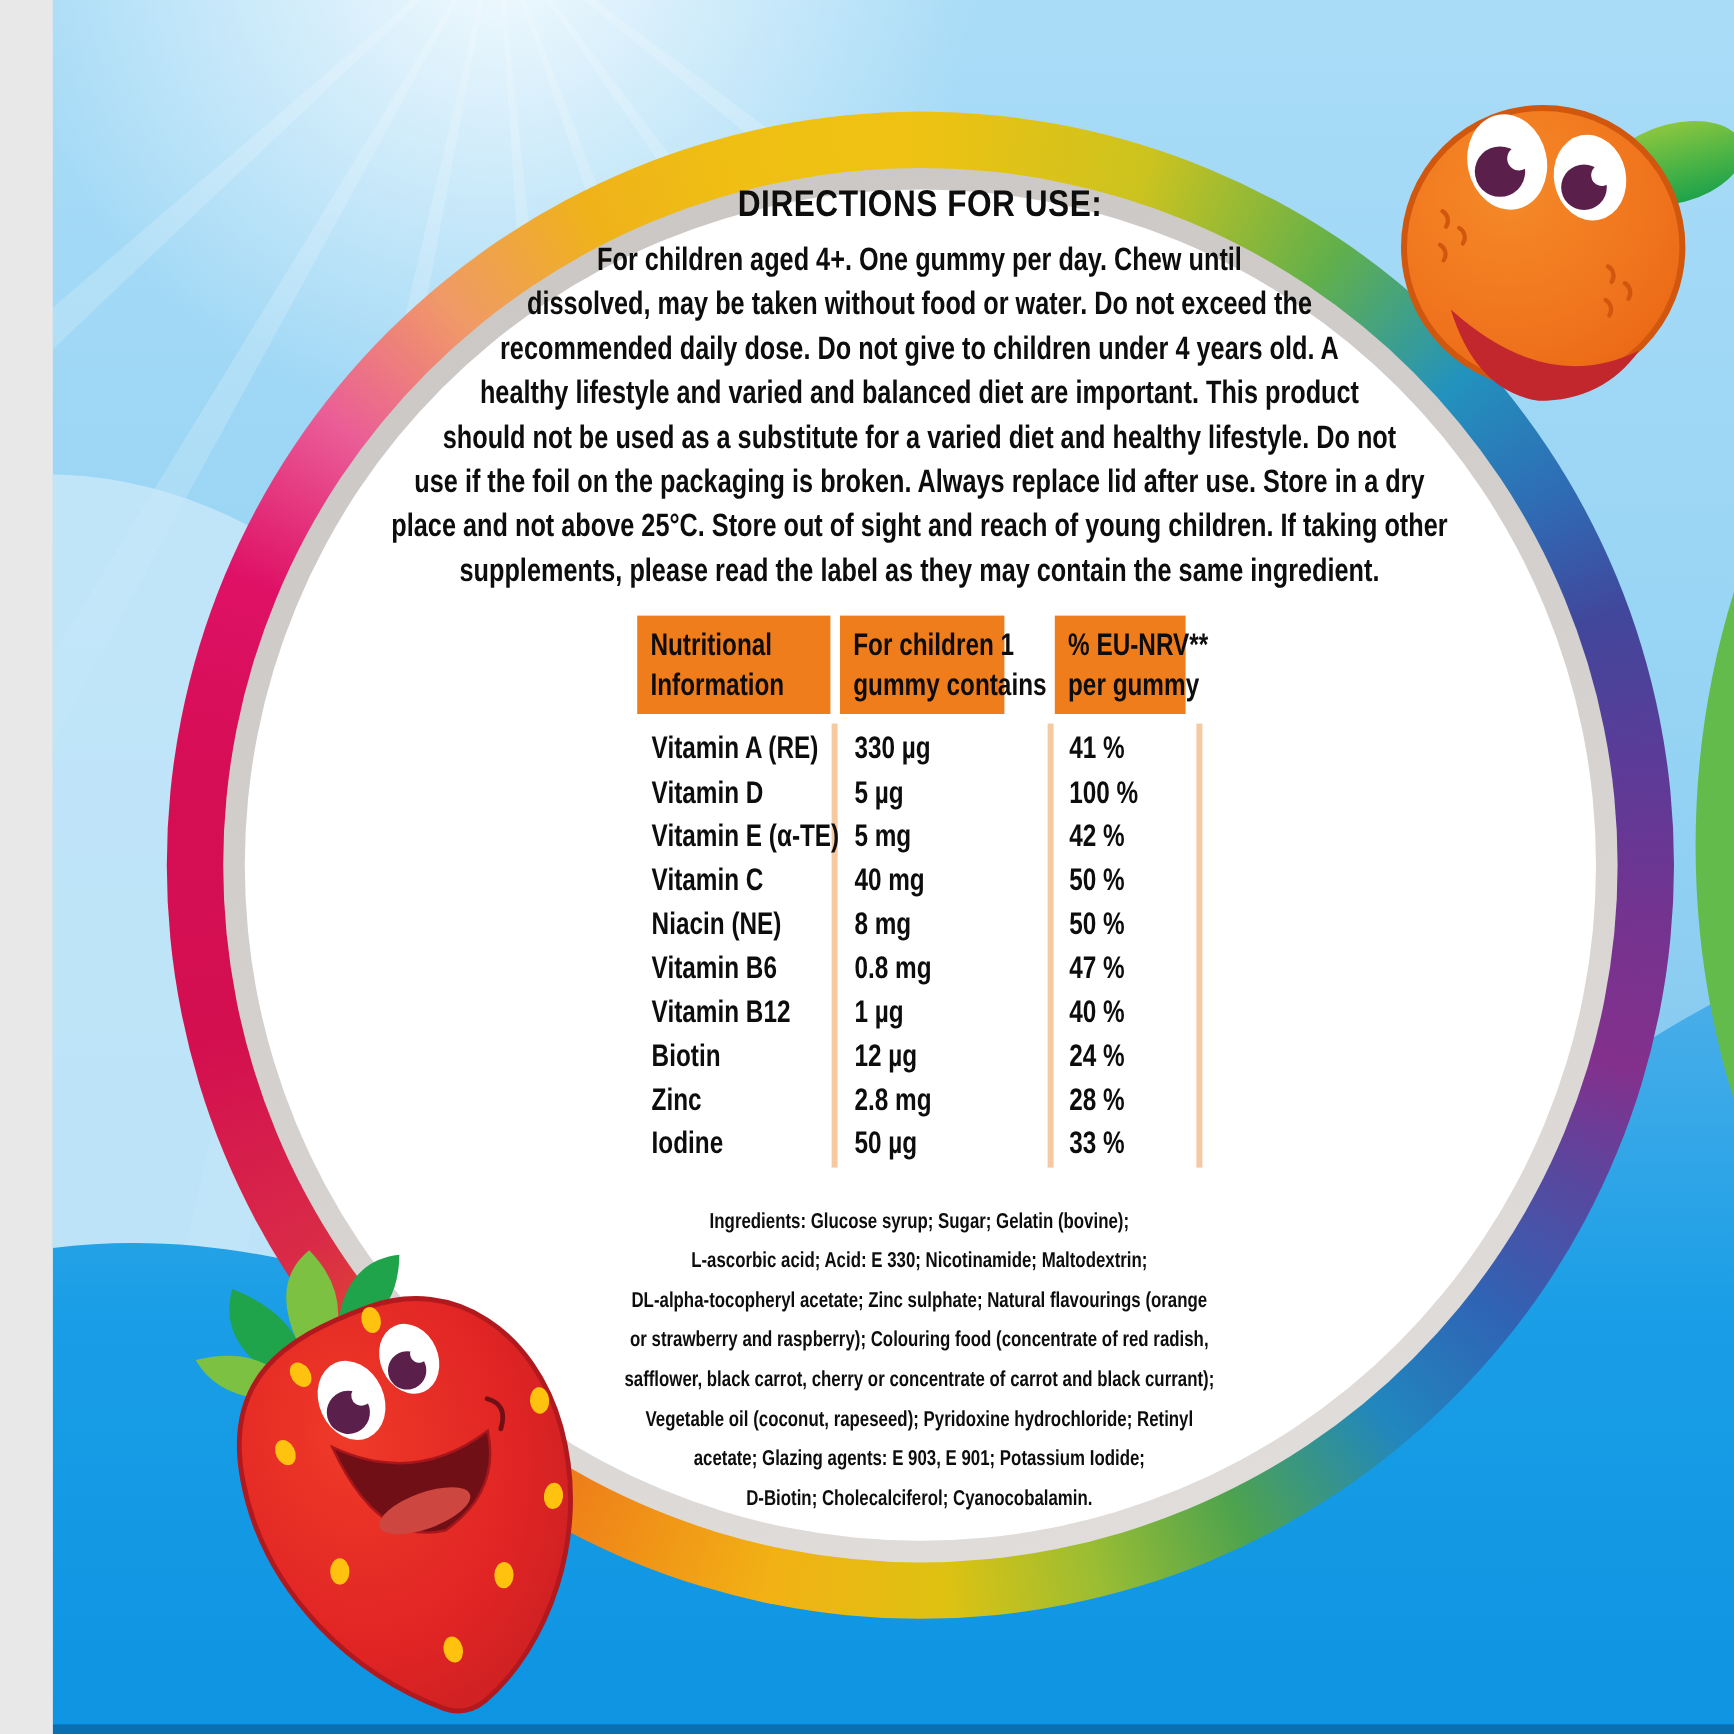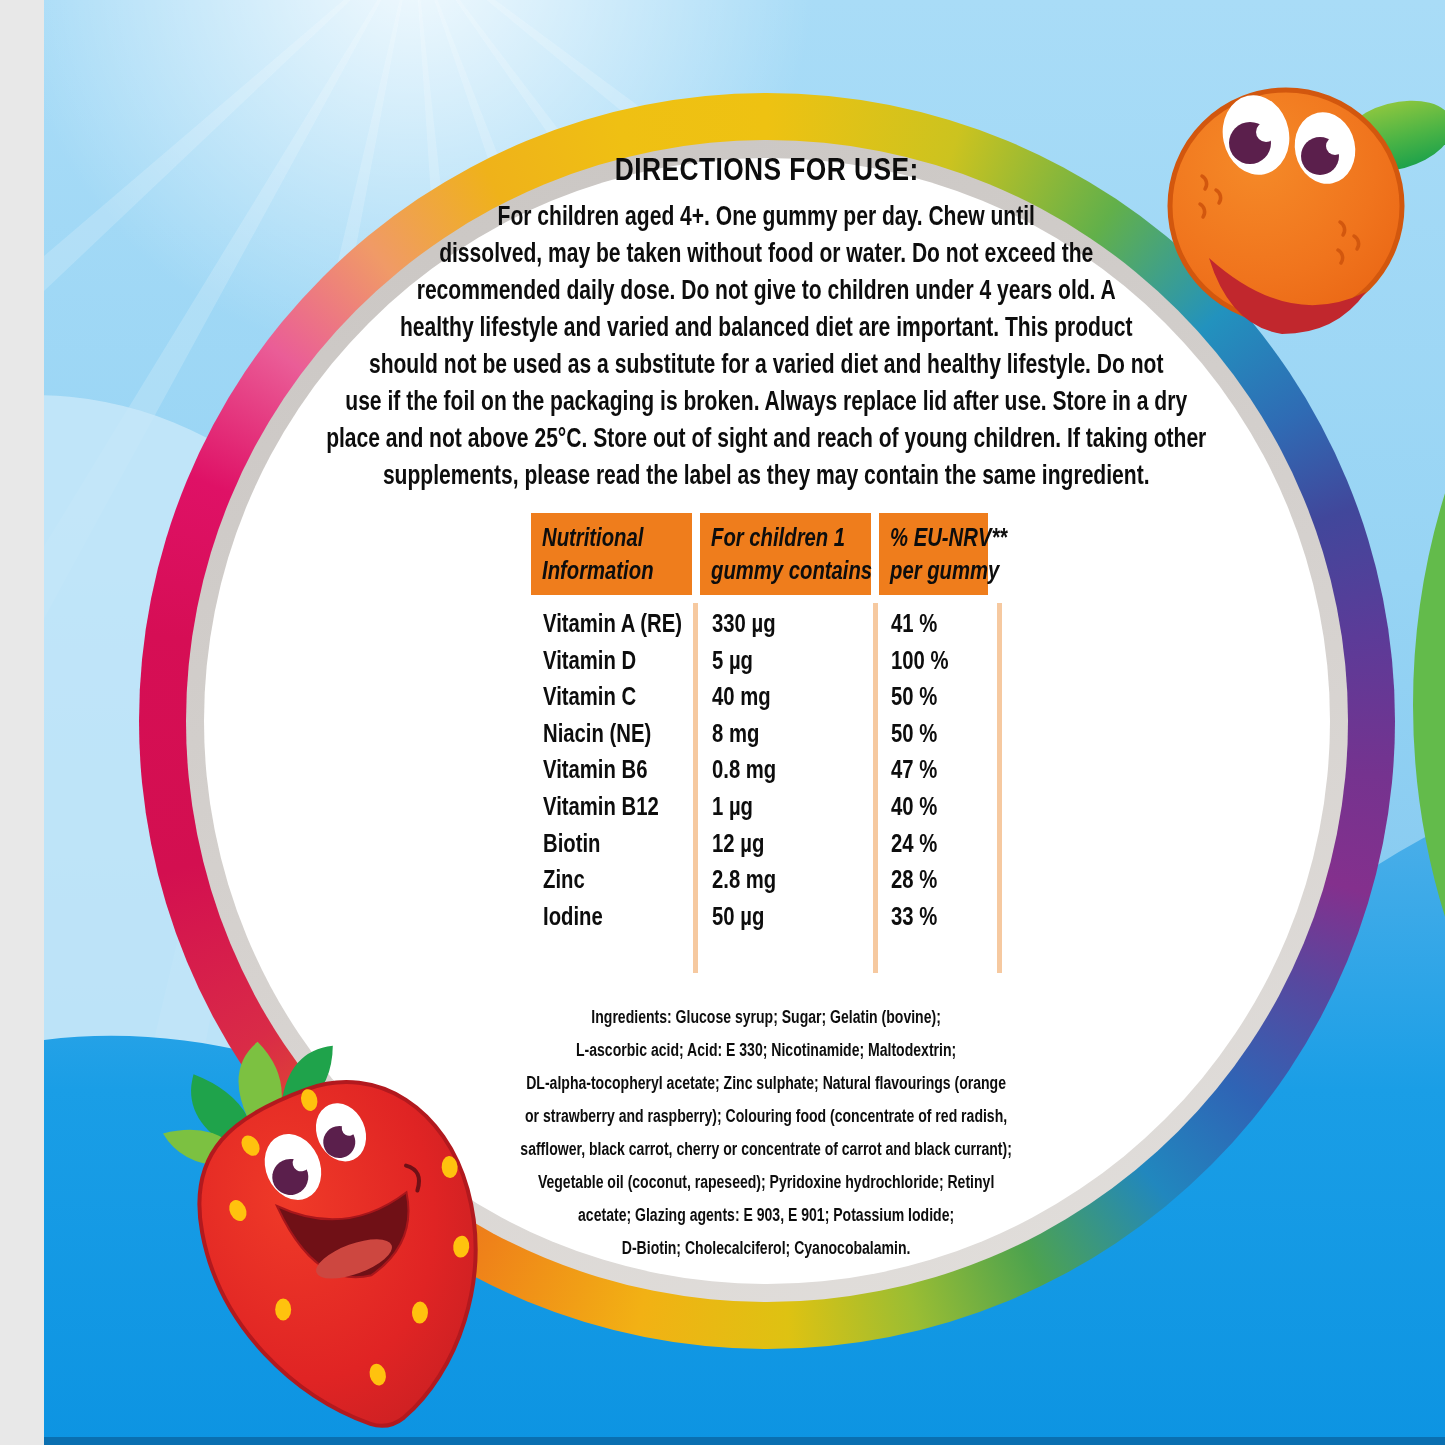--- a/index.html
+++ b/index.html
@@ -33,23 +33,23 @@
   }
   
   .cond{display:inline-block;white-space:pre;transform:scaleX(0.78);transform-origin:50% 0;text-align:center;}
   .tblock{position:absolute;left:0;right:0;text-align:center;}
   .heading{top:152px;font-size:31px;font-weight:700;letter-spacing:.5px;}
   .heading .cond{transform:scaleX(0.85);}
   .directions{top:198px;font-size:27px;font-weight:700;line-height:37px;}
   .ingredients{top:1001px;font-size:18px;font-weight:700;line-height:33px;}
   
   .ntable{position:absolute;left:487px;top:513px;width:471px;height:458px;font-size:26px;font-weight:700;}
-  .th{position:absolute;top:0;height:82px;background:#ef7d1c;font-style:italic;}
+  .th{position:absolute;top:0;height:82px;background:#ef7d1c;}
   .th .cond{transform-origin:0 0;text-align:left;margin:8px 0 0 11px;line-height:33px;}
-  .th1{left:0;width:161px;} .th2{left:169px;width:171px;} .th3{left:348px;width:109px;}
+  .th1{left:0;width:161px;} .th2{left:169px;width:137px;} .th3{left:348px;width:109px;}
   .vline{position:absolute;top:90px;height:370px;width:5px;background:#f6c9a0;}
   .v1{left:162px;} .v2{left:342px;} .v3{left:466px;}
   .tbody{position:absolute;top:92px;left:0;width:471px;}
   .trow{position:relative;height:36.6px;line-height:36.6px;}
   .trow .cell{position:absolute;top:0;transform:scaleX(0.78);transform-origin:0 50%;white-space:pre;display:inline-block;}
   .c-n{left:12px;} .c-a{left:181px;} .c-p{left:360px;}
   b{font-weight:700;}
 </style>
 </head>
 <body>
@@ -119,20 +119,25 @@
         <span class="cell c-n">Vitamin A (RE)</span>
         <span class="cell c-a">330 µg</span>
         <span class="cell c-p">41 %</span>
       </div>
       <div class="trow">
         <span class="cell c-n">Vitamin D</span>
         <span class="cell c-a">5 µg</span>
         <span class="cell c-p">100 %</span>
       </div>
       <div class="trow">
+        <span class="cell c-n">Vitamin E (α-TE)</span>
+        <span class="cell c-a">5 mg</span>
+        <span class="cell c-p">42 %</span>
+      </div>
+      <div class="trow">
         <span class="cell c-n">Vitamin C</span>
         <span class="cell c-a">40 mg</span>
         <span class="cell c-p">50 %</span>
       </div>
       <div class="trow">
         <span class="cell c-n">Niacin (NE)</span>
         <span class="cell c-a">8 mg</span>
         <span class="cell c-p">50 %</span>
       </div>
       <div class="trow">

